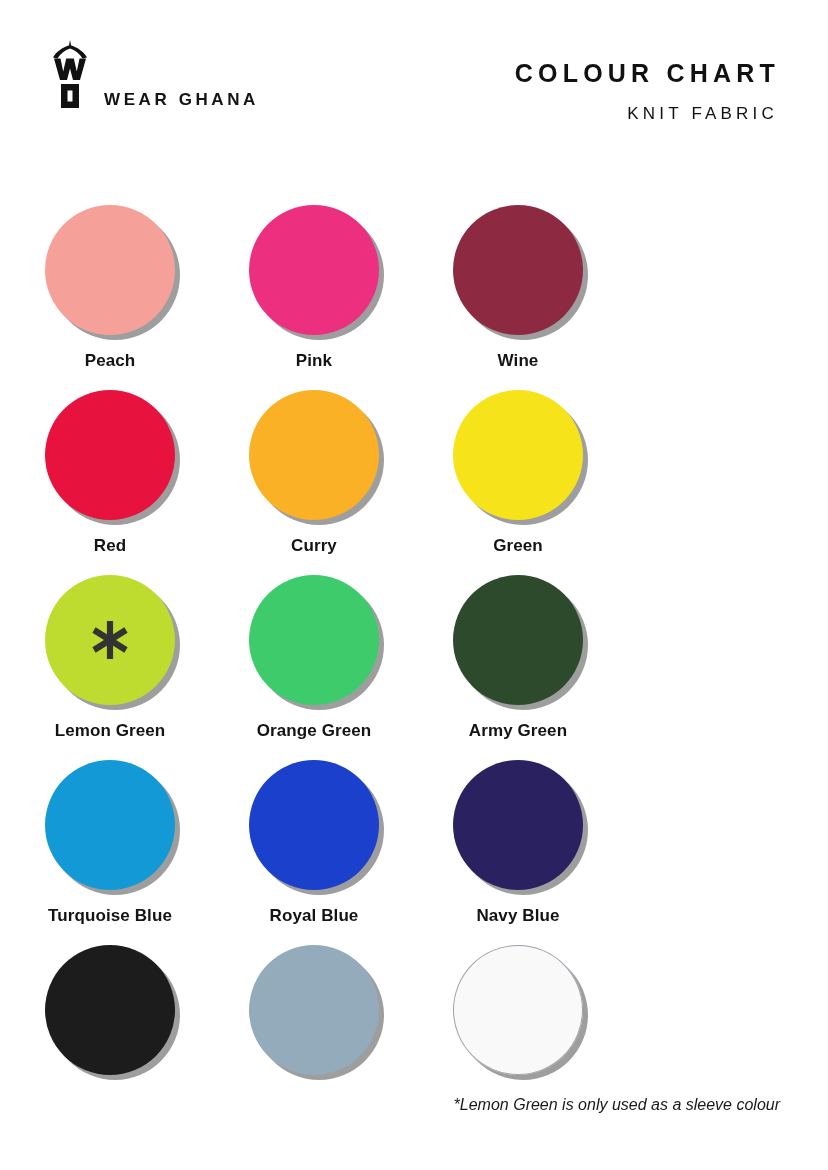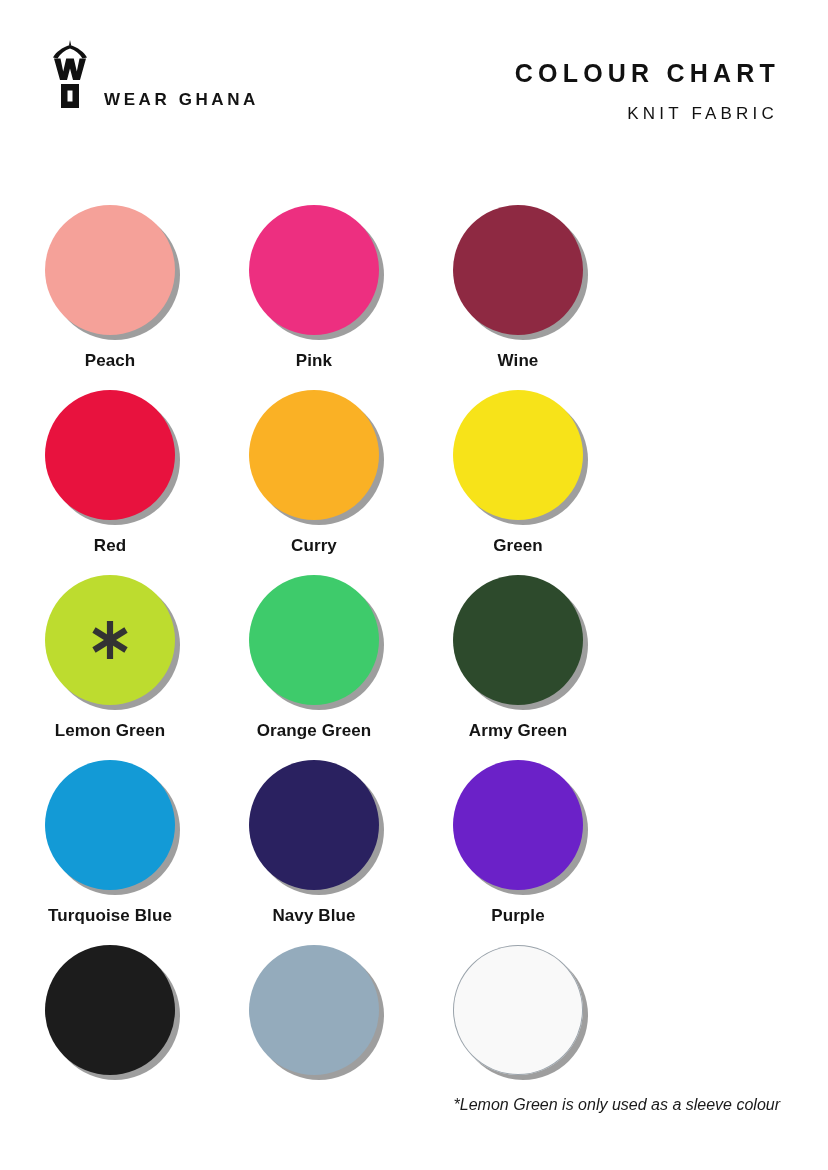--- a/index.html
+++ b/index.html
@@ -248,34 +248,34 @@
     <div class="swatch">
       <div class="disc-wrap">
         <div class="disc-shadow"></div>
         <div class="disc" style="background: rgb(19, 154, 214);"></div>
       </div>
       <div class="swatch-label">Turquoise Blue</div>
     </div>
     <div class="swatch">
       <div class="disc-wrap">
         <div class="disc-shadow"></div>
+        <div class="disc" style="background: rgb(27, 64, 204);"></div>
+      </div>
+      <div class="swatch-label">Royal Blue</div>
+    </div>
+    <div class="swatch">
+      <div class="disc-wrap">
+        <div class="disc-shadow"></div>
         <div class="disc" style="background: rgb(42, 33, 96);"></div>
       </div>
       <div class="swatch-label">Navy Blue</div>
     </div>
     <div class="swatch">
       <div class="disc-wrap">
         <div class="disc-shadow"></div>
-        <div class="disc" style="background: rgb(107, 33, 200);"></div>
-      </div>
-      <div class="swatch-label">Purple</div>
-    </div>
-    <div class="swatch">
-      <div class="disc-wrap">
-        <div class="disc-shadow"></div>
         <div class="disc" style="background: rgb(28, 28, 28);"></div>
       </div>
     </div>
     <div class="swatch">
       <div class="disc-wrap">
         <div class="disc-shadow"></div>
         <div class="disc" style="background: rgb(148, 171, 188);"></div>
       </div>
     </div>
     <div class="swatch">

